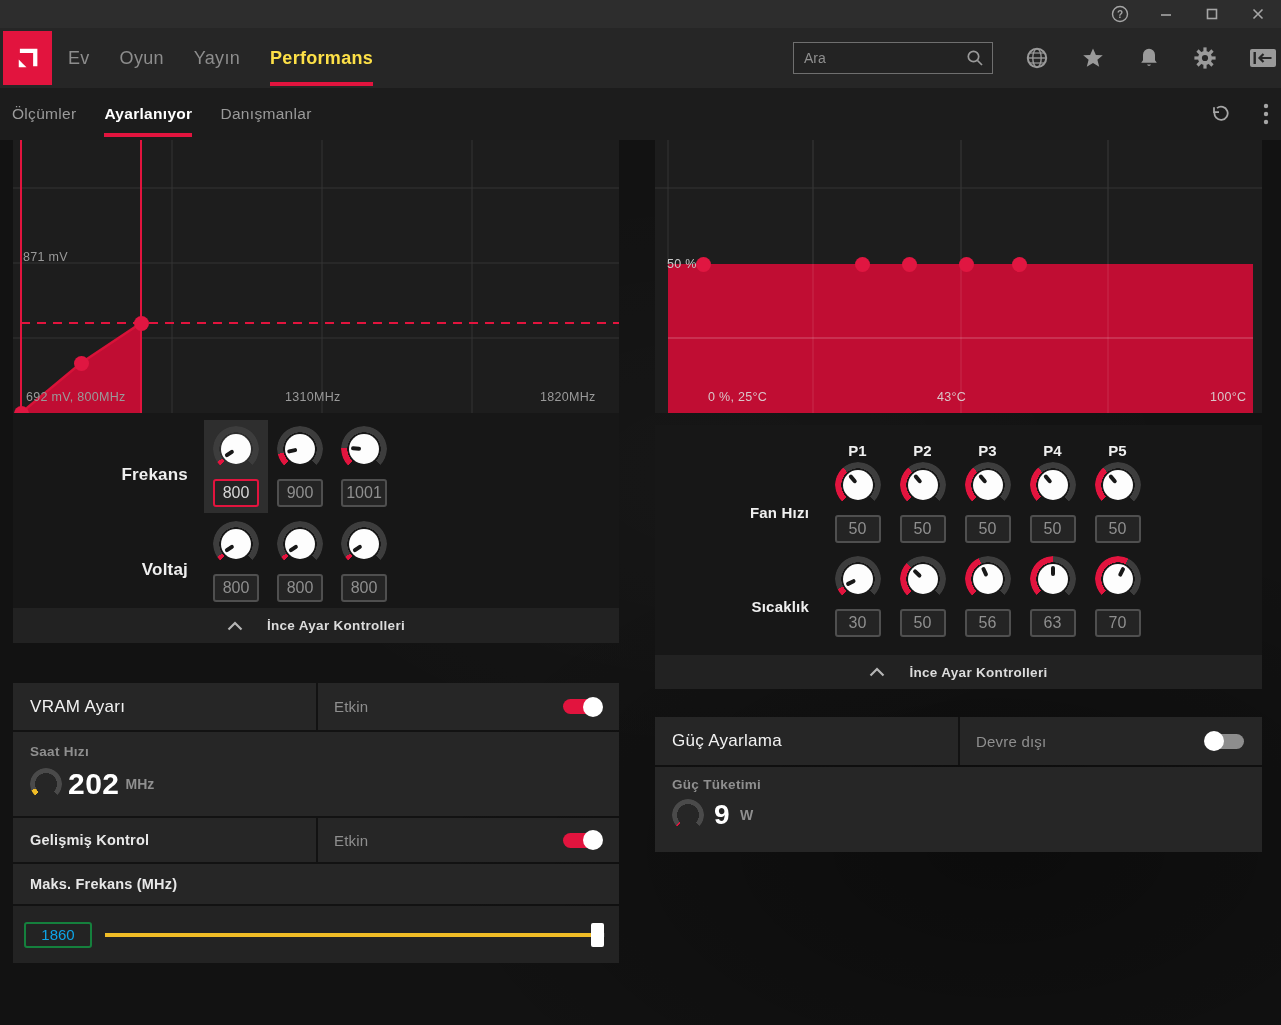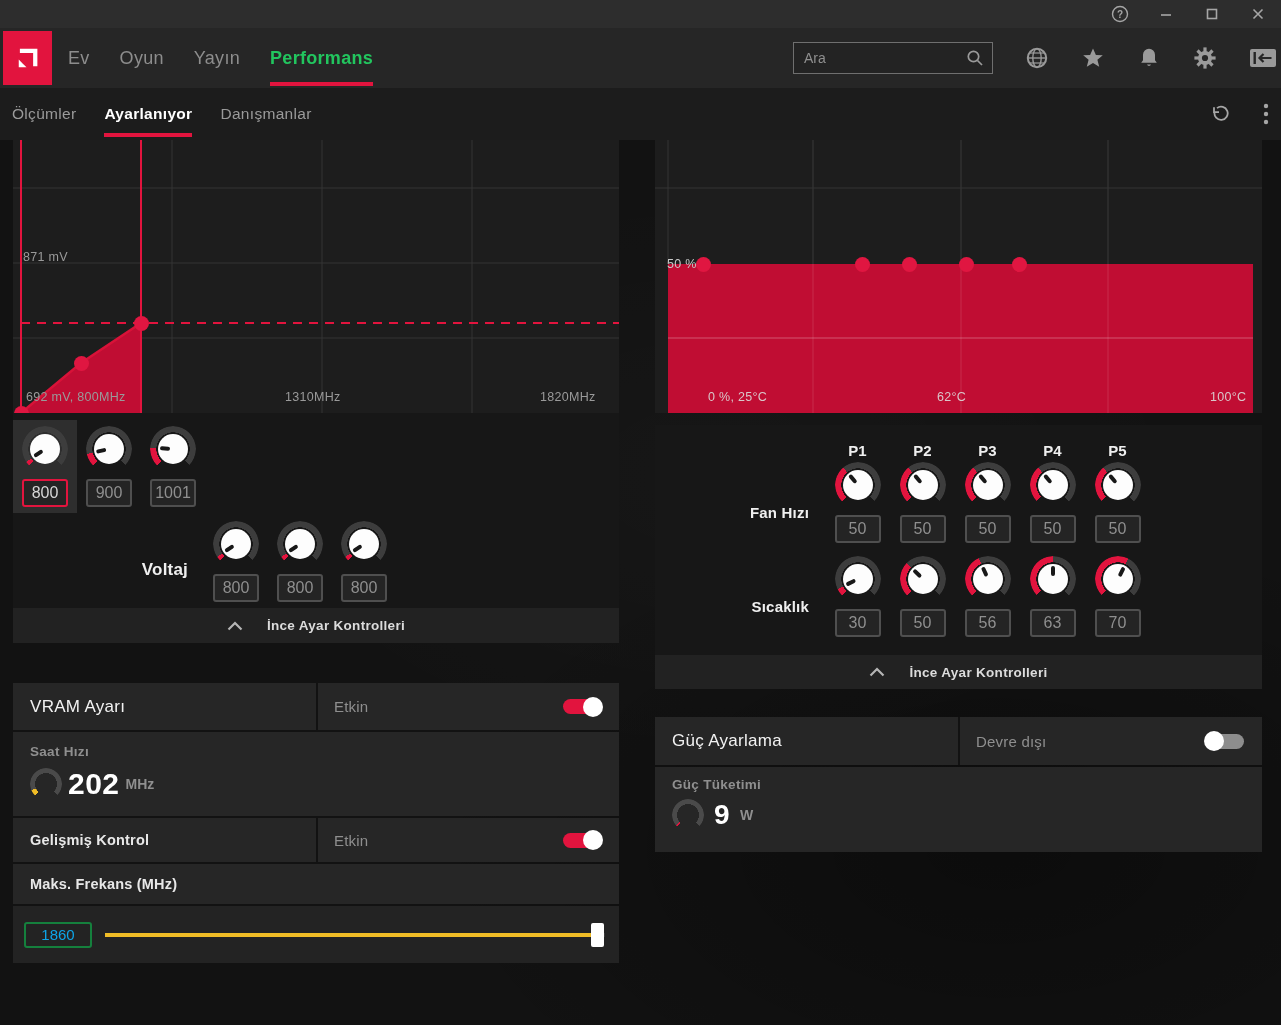--- a/index.html
+++ b/index.html
@@ -16,21 +16,21 @@
   .titlebar{position:absolute;left:0;top:0;width:1281px;height:28px;background:#2d2d2d;}
   .titlebar .controls{position:absolute;right:0;top:0;height:28px;display:flex;align-items:center;}
   .tb-btn{width:46px;height:28px;display:flex;align-items:center;justify-content:center;color:#a6a6a6;cursor:default;}
   .tb-btn svg{display:block;}
 
   
   .navbar{position:absolute;left:0;top:28px;width:1281px;height:60px;background:#262626;}
   .logo{position:absolute;left:3px;top:3px;width:49px;height:54px;background:var(--accent);display:flex;align-items:center;justify-content:center;}
   .nav-tabs{position:absolute;left:68px;top:0;height:60px;display:flex;align-items:center;gap:30px;}
   .nav-tab{position:relative;height:60px;display:flex;align-items:center;font-size:18px;color:#8d8d8d;letter-spacing:.3px;cursor:default;}
-  .nav-tab.active{color:#22c55e;font-weight:700;}
+  .nav-tab.active{color:#fde047;font-weight:700;}
   .nav-tab.active::after{content:"";position:absolute;left:0;right:0;bottom:2px;height:4px;background:var(--accent);}
   .nav-right{position:absolute;right:4px;top:0;height:60px;display:flex;align-items:center;gap:32px;padding-left:37px;}
   .searchbox{width:200px;height:32px;border:1px solid #6f6f6f;background:#232323;display:flex;align-items:center;padding:0 8px 0 10px;}
   .searchbox input{flex:1;background:transparent;border:none;outline:none;color:#cfcfcf;font-size:14px;min-width:0;}
   .searchbox input::placeholder{color:#8f8f8f;}
   .nav-icon{color:#9a9a9a;display:flex;align-items:center;justify-content:center;}
 
   
   .subnav{position:absolute;left:0;top:88px;width:1281px;height:52px;background:#1c1c1c;}
   .subnav-tabs{position:absolute;left:12px;top:0;height:52px;display:flex;align-items:center;gap:28px;}
@@ -253,20 +253,21 @@
         <div class="dot" style="left:61px;top:216px;"></div>
         <div class="dot" style="left:121px;top:176px;"></div>
         <div class="chart-label" style="left:10px;top:110px;">871 mV</div>
         <div class="chart-label" style="left:13px;top:250px;">692 mV, 800MHz</div>
         <div class="chart-label" style="left:272px;top:250px;">1310MHz</div>
         <div class="chart-label" style="left:527px;top:250px;">1820MHz</div>
       </div>
 
       <div class="knob-area" style="width:606px;height:195px;padding-top:4px;">
         <div class="krow" style="height:96px;">
+          <div class="rowlabel" style="width:191px;padding-right:16px;padding-bottom:28px;">Frekans</div>
           <div class="kcell selected" style="width:64px;">
             <div class="knob" style="--frac: 0.04;">
                 <div class="face"></div>
                 <div class="tick"></div>
               </div>
             <div class="vbox">800</div>
           </div>
           <div class="kcell" style="width:64px;">
             <div class="knob" style="--frac: 0.12;">
                 <div class="face"></div>
@@ -380,21 +381,21 @@
           <line x1="13" y1="198" x2="598" y2="198" stroke="rgba(255,255,255,0.30)" stroke-width="1"></line>
           <line x1="13" y1="0" x2="13" y2="124" stroke="#343434" stroke-width="1"></line>
         </svg>
         <div class="dot" style="left:41px;top:117px;"></div>
         <div class="dot" style="left:200px;top:117px;"></div>
         <div class="dot" style="left:247px;top:117px;"></div>
         <div class="dot" style="left:304px;top:117px;"></div>
         <div class="dot" style="left:357px;top:117px;"></div>
         <div class="chart-label" style="left:12px;top:117px;color:#c9c9c9;">50 %</div>
         <div class="chart-label onred" style="left:14px;top:250px;padding-left:39px;">0 %, 25°C</div>
-        <div class="chart-label onred" style="left:282px;top:250px;">62°C</div>
+        <div class="chart-label onred" style="left:282px;top:250px;">43°C</div>
         <div class="chart-label onred" style="left:555px;top:250px;">100°C</div>
       </div>
 
       <div class="knob-area" style="width:607px;height:230px;">
         <div class="krow" style="height:34px;margin-top:12px;">
           <div style="width:170px;"></div>
           <div class="kcell" style="width:65px;padding:0;">
               <span class="rowlabel" style="font-size:15px;">P1</span>
             </div>
           <div class="kcell" style="width:65px;padding:0;">

